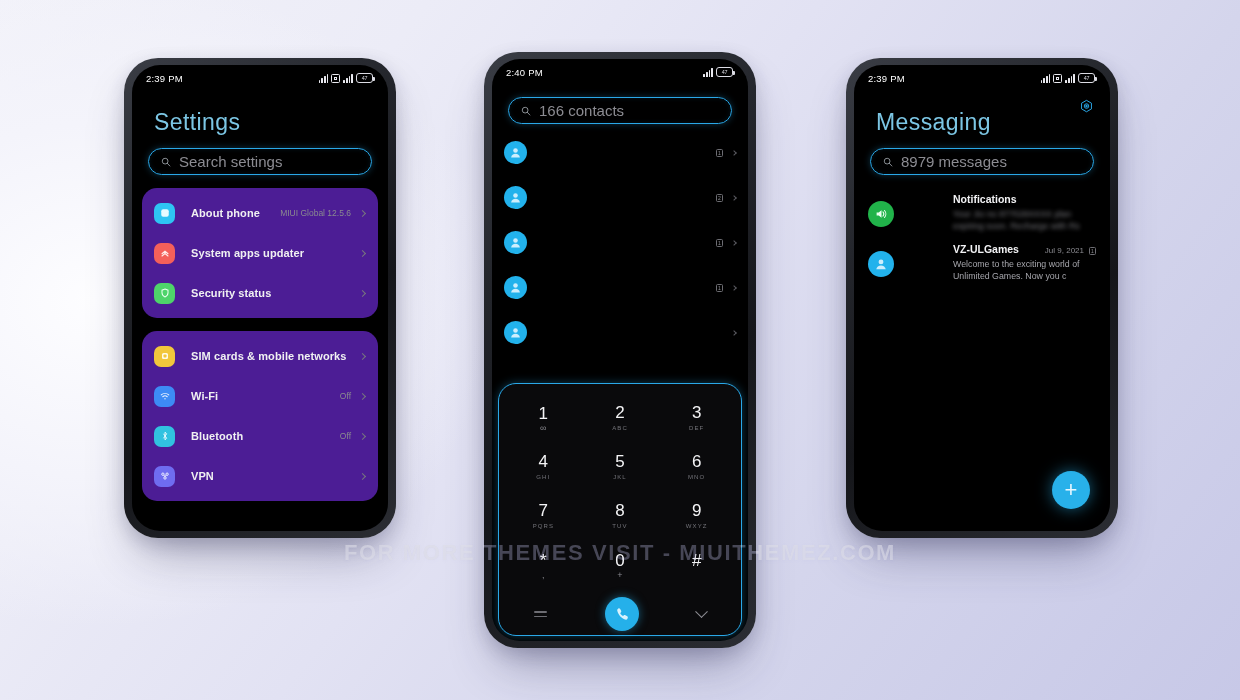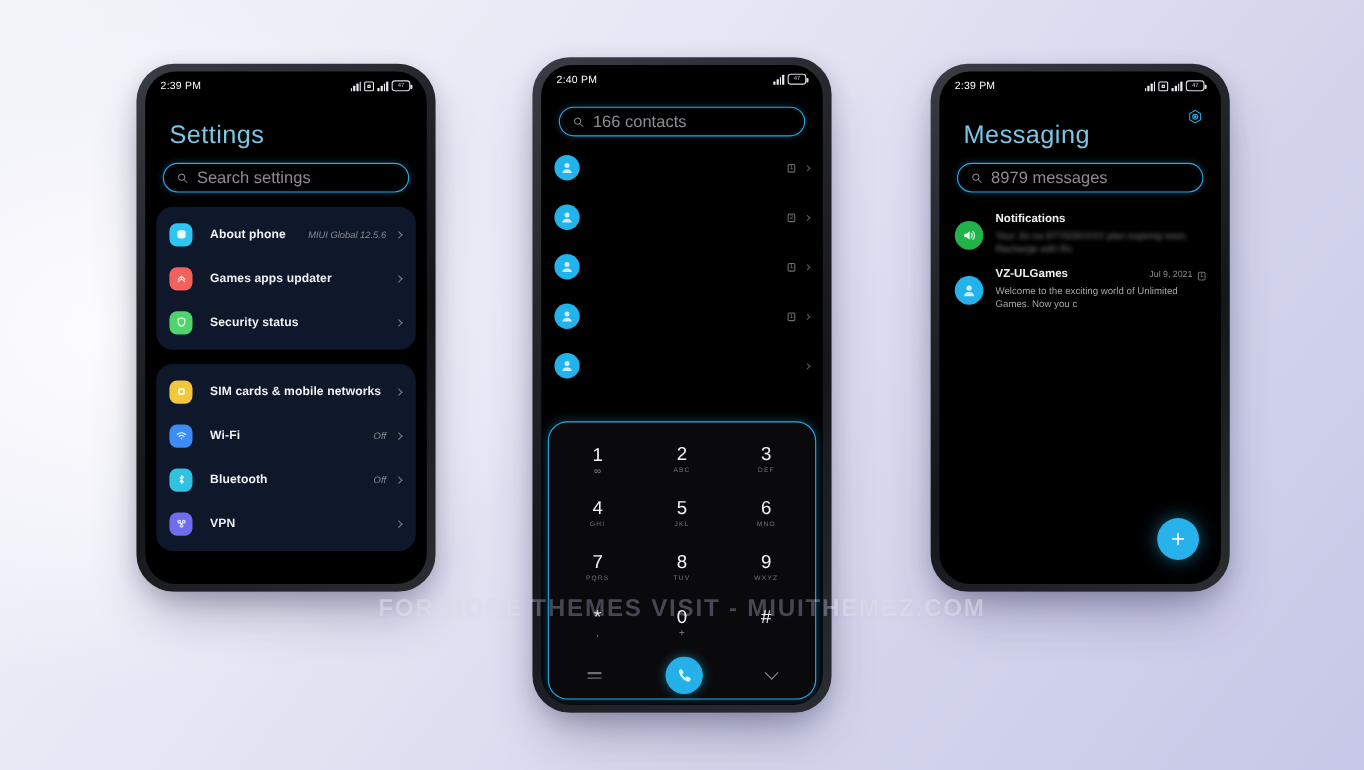--- a/index.html
+++ b/index.html
@@ -71,37 +71,37 @@
     border: 1.4px solid #2aa8e8; display: flex; align-items: center;
     gap: 8px; padding: 0 12px;
     box-shadow: 0 0 7px rgba(42,168,232,.30), inset 0 0 5px rgba(42,168,232,.12);
   }
   .searchbar .ph { font-size: 15px; color: #8c8c92; }
   .mag { width: 10px; height: 10px; flex: none; }
   .mag circle, .mag line { stroke: #9aa0a6; }
 
   
   .card {
-    margin: 13px 10px 0 10px; background: #0f172a;
+    margin: 13px 10px 0 10px; background: #4c1d95;
     border-radius: 15px; padding: 5px 0;
   }
   .row {
     display: flex; align-items: center; height: 40px; padding: 0 13px 0 12px;
   }
   .ic {
     width: 21px; height: 21px; border-radius: 7px; flex: none;
     display: flex; align-items: center; justify-content: center;
     color: #fff;
   }
   .ic svg { width: 12px; height: 12px; }
   .row .lbl {
     flex: 1; margin-left: 16px; font-size: 11px; font-weight: bold;
     color: #f0f0f2; letter-spacing: .1px;
   }
-  .row .val { font-size: 8.5px; color: #8a8a90; margin-right: 9px; font-style: italic; }
+  .row .val { font-size: 8.5px; color: #8a8a90; margin-right: 9px; }
   .chev {
     width: 5px; height: 5px; border-right: 1.2px solid #77777e;
     border-top: 1.2px solid #77777e; transform: rotate(45deg); flex: none;
   }
 
   
   .tabs {
     display: flex; align-items: center; justify-content: center;
     gap: 26px; padding-top: 10px; position: relative;
   }
@@ -170,21 +170,21 @@
   .callbtn svg { width: 17px; height: 17px; fill: #d8f2fd; }
   .kbd-icon { display: flex; flex-direction: column; gap: 3px; }
   .kbd-icon span { display: block; width: 13px; height: 1.6px; background: #6d6d73; border-radius: 1px; }
   .chev-dn {
     width: 9px; height: 9px; border-right: 1.6px solid #8e8e94;
     border-bottom: 1.6px solid #8e8e94; transform: rotate(45deg) translate(-2px,-2px);
   }
 
   
   .msg-gear { position: absolute; right: 16px; top: 34px; }
-  .msg-row { display: flex; padding: 10px 14px 0 14px; }
+  .msg-row { display: flex; padding: 10px 14px 0 14px; gap: 48px; }
   .msg-ic {
     width: 26px; height: 26px; border-radius: 50%; flex: none;
     display: flex; align-items: center; justify-content: center; margin-top: 8px;
   }
   .msg-ic svg { width: 14px; height: 14px; }
   .msg-body { flex: 1; margin-left: 11px; }
   .msg-top { display: flex; align-items: baseline; }
   .msg-title { font-size: 10.5px; font-weight: bold; color: #f2f2f4; flex: 1; }
   .msg-date { font-size: 8px; color: #8c8c92; margin-right: 5px; }
   .msg-prev { font-size: 8.8px; color: #a6a6ac; line-height: 1.42; margin-top: 3px; }
@@ -263,21 +263,21 @@
           <span class="val">MIUI Global 12.5.6</span>
           <span class="chev"></span>
         </div>
         <div class="row">
           <span class="ic" style="background:#f4605a">
             <svg viewBox="0 0 16 16" fill="none" stroke="#ffecea" stroke-width="1.5" stroke-linecap="round" stroke-linejoin="round">
                 <path d="M4 9l4-3.4L12 9"></path>
                 <path d="M4 12l4-3.4L12 12"></path>
               </svg>
           </span>
-          <span class="lbl">Games apps updater</span>
+          <span class="lbl">System apps updater</span>
           <span class="val"></span>
           <span class="chev"></span>
         </div>
         <div class="row">
           <span class="ic" style="background:#4ed46a">
             <svg viewBox="0 0 16 16" fill="none" stroke="#eaffef" stroke-width="1.4">
                 <path d="M8 2.6l4 1.6v3.4c0 2.7-1.7 4.6-4 5.6-2.3-1-4-2.9-4-5.6V4.2z"></path>
               </svg>
           </span>
           <span class="lbl">Security status</span>

